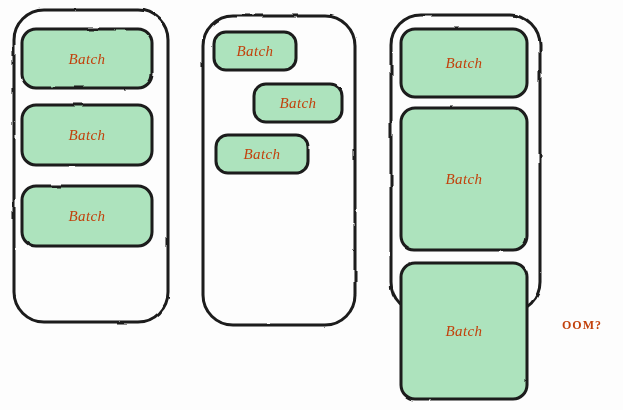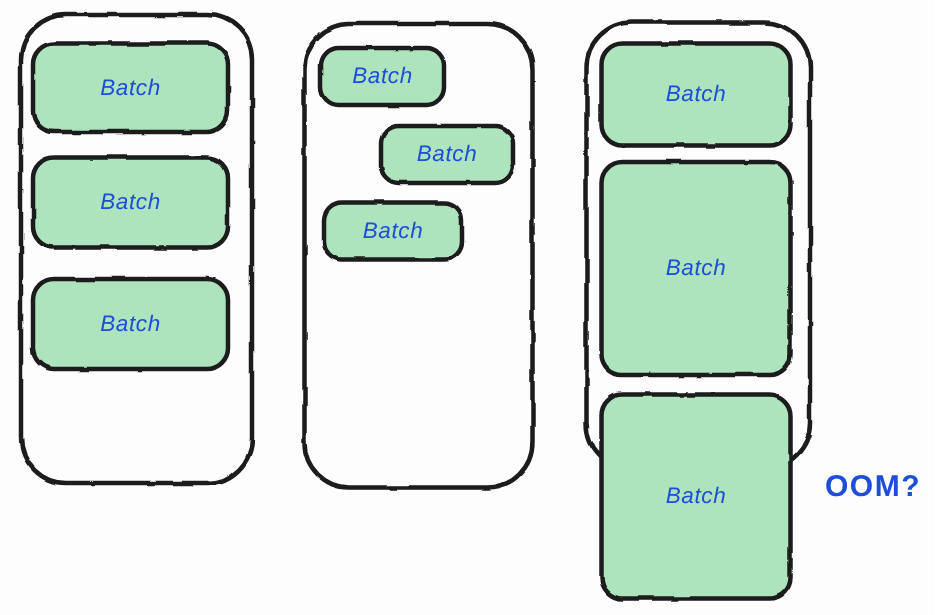--- a/index.html
+++ b/index.html
@@ -20,34 +20,34 @@
   }
   #sketch {
     position: absolute;
     left: 0;
     top: 0;
     width: 623px;
     height: 410px;
   }
   .lbl {
     position: absolute;
-    font-family: Liberation Sans, sans-serif;
-    color: #1d4ed8;
+    font-family: Liberation Serif, serif;
+    color: #c2410c;
     white-space: nowrap;
     pointer-events: none;
     letter-spacing: 0.4px;
   }
   .batch-label {
     font-size: 15px;
     transform: translate(-50%, -50%);
     font-style: italic;
     font-weight: 400;
   }
   .oom-label {
-    font-size: 20px;
+    font-size: 12px;
     font-weight: 700;
     transform: translate(-50%, -50%);
     letter-spacing: 1px;
   }
 </style>
 </head>
 <body>
 
 <div id="canvas">
   <svg id="sketch" viewBox="0 0 623 410" xmlns="http://www.w3.org/2000/svg">

